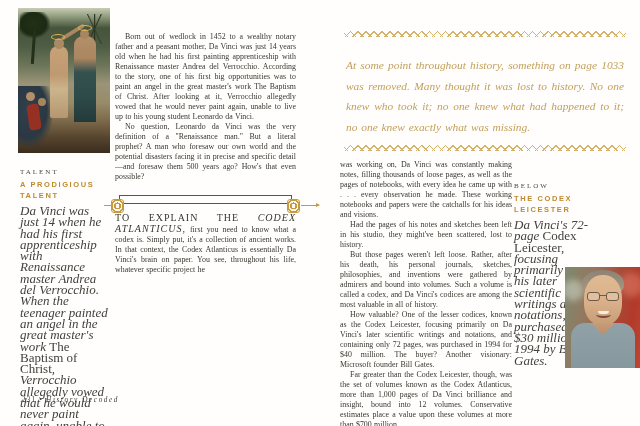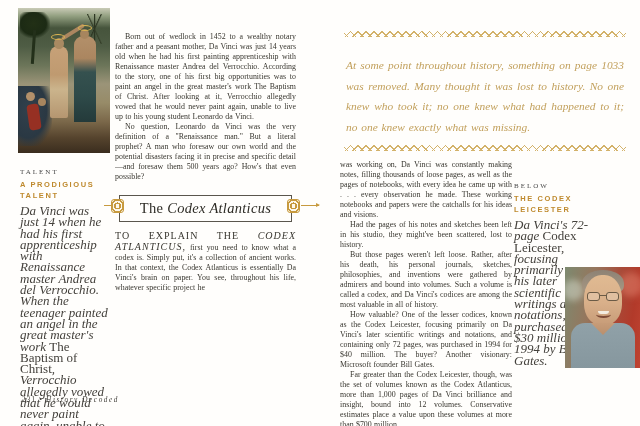--- a/index.html
+++ b/index.html
@@ -160,21 +160,20 @@
 
   <div class="main-col-left bodytext">
     <p>Born out of wedlock in 1452 to a wealthy notary father and a peasant mother, Da Vinci was just 14 years old when he had his first painting apprenticeship with Renaissance master Andrea del Verrocchio. According to the story, one of his first big opportunities was to paint an angel in the great master's work The Baptism of Christ. After looking at it, Verrocchio allegedly vowed that he would never paint again, unable to live up to his young student Leonardo da Vinci.</p>
     <p>No question, Leonardo da Vinci was the very definition of a "Renaissance man." But a literal prophet? A man who foresaw our own world and the potential disasters facing it in precise and specific detail—and foresaw them 500 years ago? How's that even possible?</p>
 
     <div class="heading-box">
       <span class="ornament left"></span>
       <span class="ornament right"></span>
       <span class="orn-line"></span>
       <span class="orn-line-l"></span>
-      <span class="ht"><span>The </span><span class="it">Codex Atlanticus</span></span>
     </div>
 
     <p class="noindent"><span class="smallcaps-lead"><span>TO EXPLAIN THE </span><span class="it">CODEX ATLANTICUS,</span></span><span> first you need to know what a codex is. Simply put, it's a collection of ancient works. In that context, the Codex Atlanticus is essentially Da Vinci's brain on paper. You see, throughout his life, whatever specific project he</span></p>
   </div>
 
   <div class="footer footer-left"><span>231</span> <span>•</span> <span class="booktitle">History Decoded</span></div>
 
   <div class="quote-block">
     <div class="chain-border"></div>
     <div class="quote-text">At some point throughout history, something on page 1033 was removed. Many thought it was lost to history. No one knew who took it; no one knew what had happened to it; no one knew exactly what was missing.</div>

